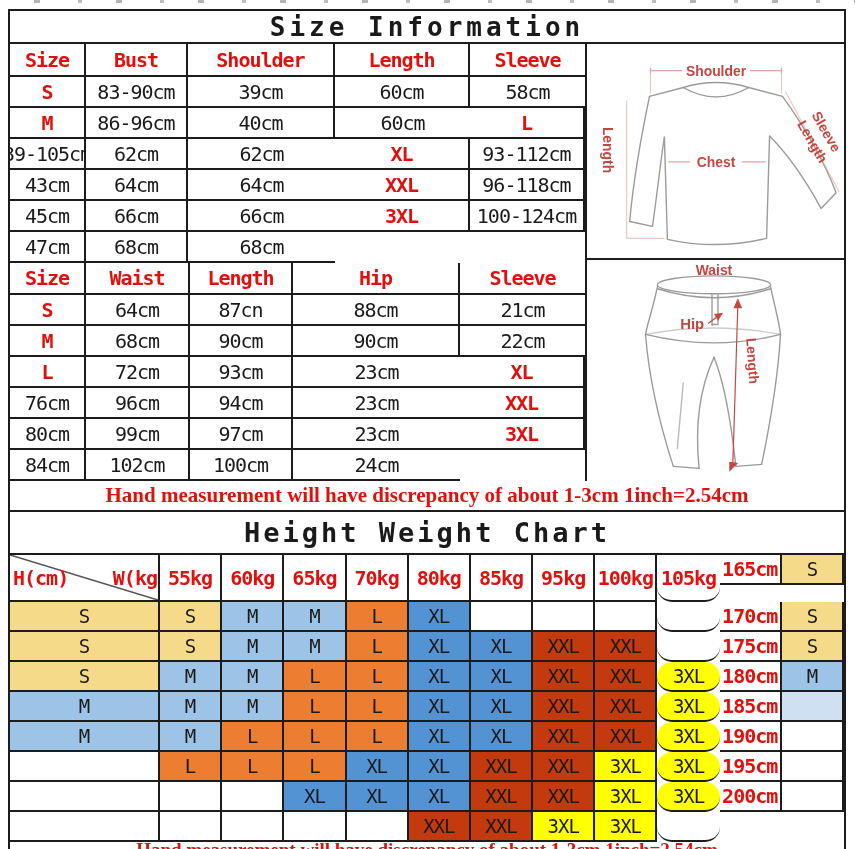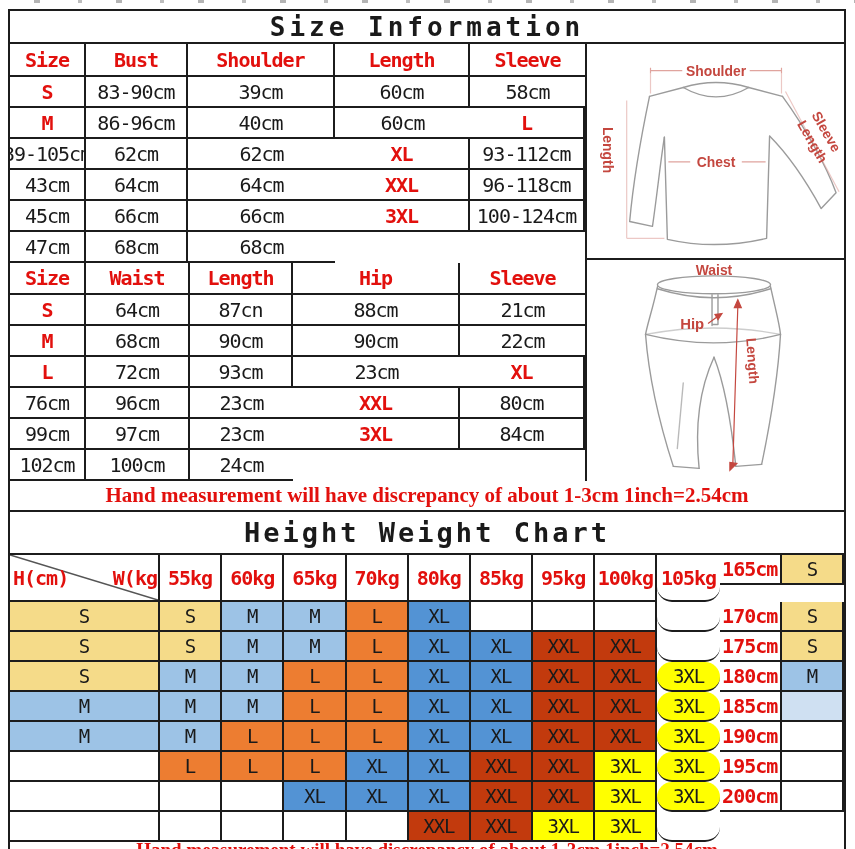--- a/index.html
+++ b/index.html
@@ -114,20 +114,21 @@
             <div class="c">90cm</div>
             <div class="c">90cm</div>
             <div class="c last">22cm</div>
             <div class="c size">L</div>
             <div class="c">72cm</div>
             <div class="c">93cm</div>
             <div class="c last">23cm</div>
             <div class="c size">XL</div>
             <div class="c">76cm</div>
             <div class="c">96cm</div>
+            <div class="c">94cm</div>
             <div class="c last">23cm</div>
             <div class="c size">XXL</div>
             <div class="c">80cm</div>
             <div class="c">99cm</div>
             <div class="c">97cm</div>
             <div class="c last">23cm</div>
             <div class="c size">3XL</div>
             <div class="c">84cm</div>
             <div class="c">102cm</div>
             <div class="c">100cm</div>

